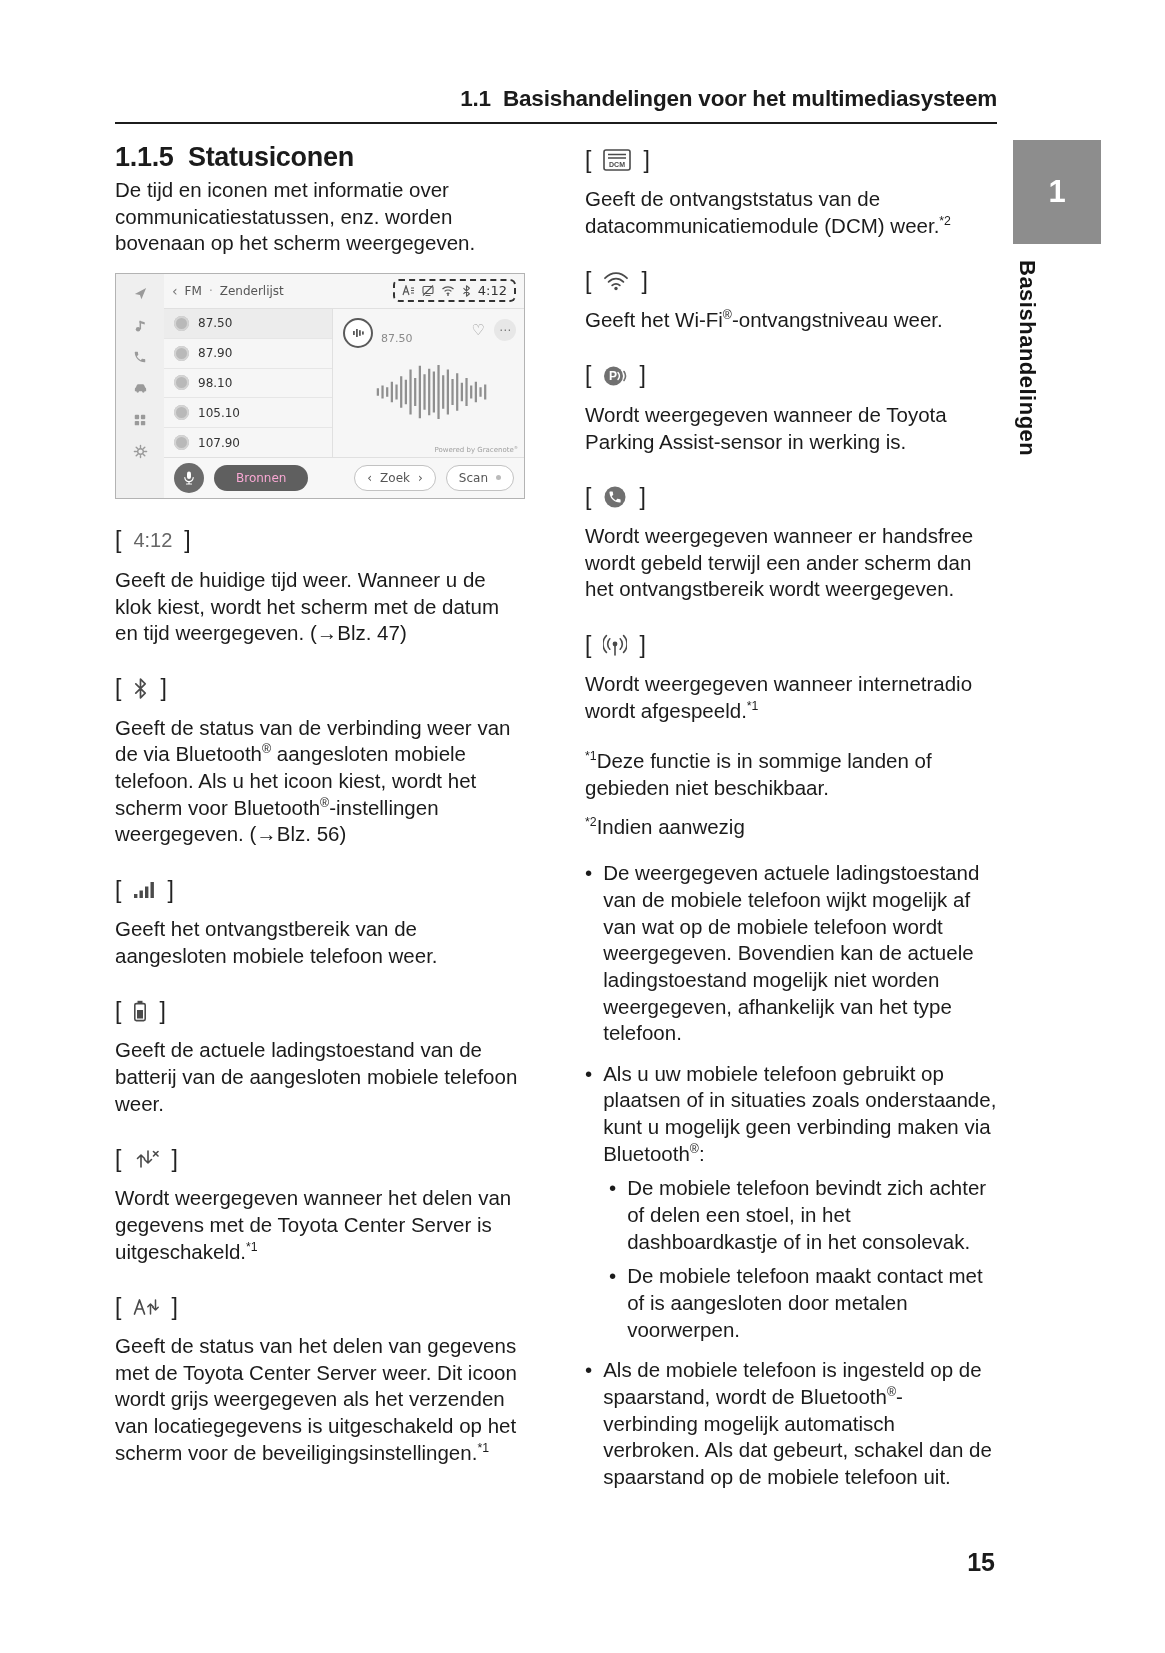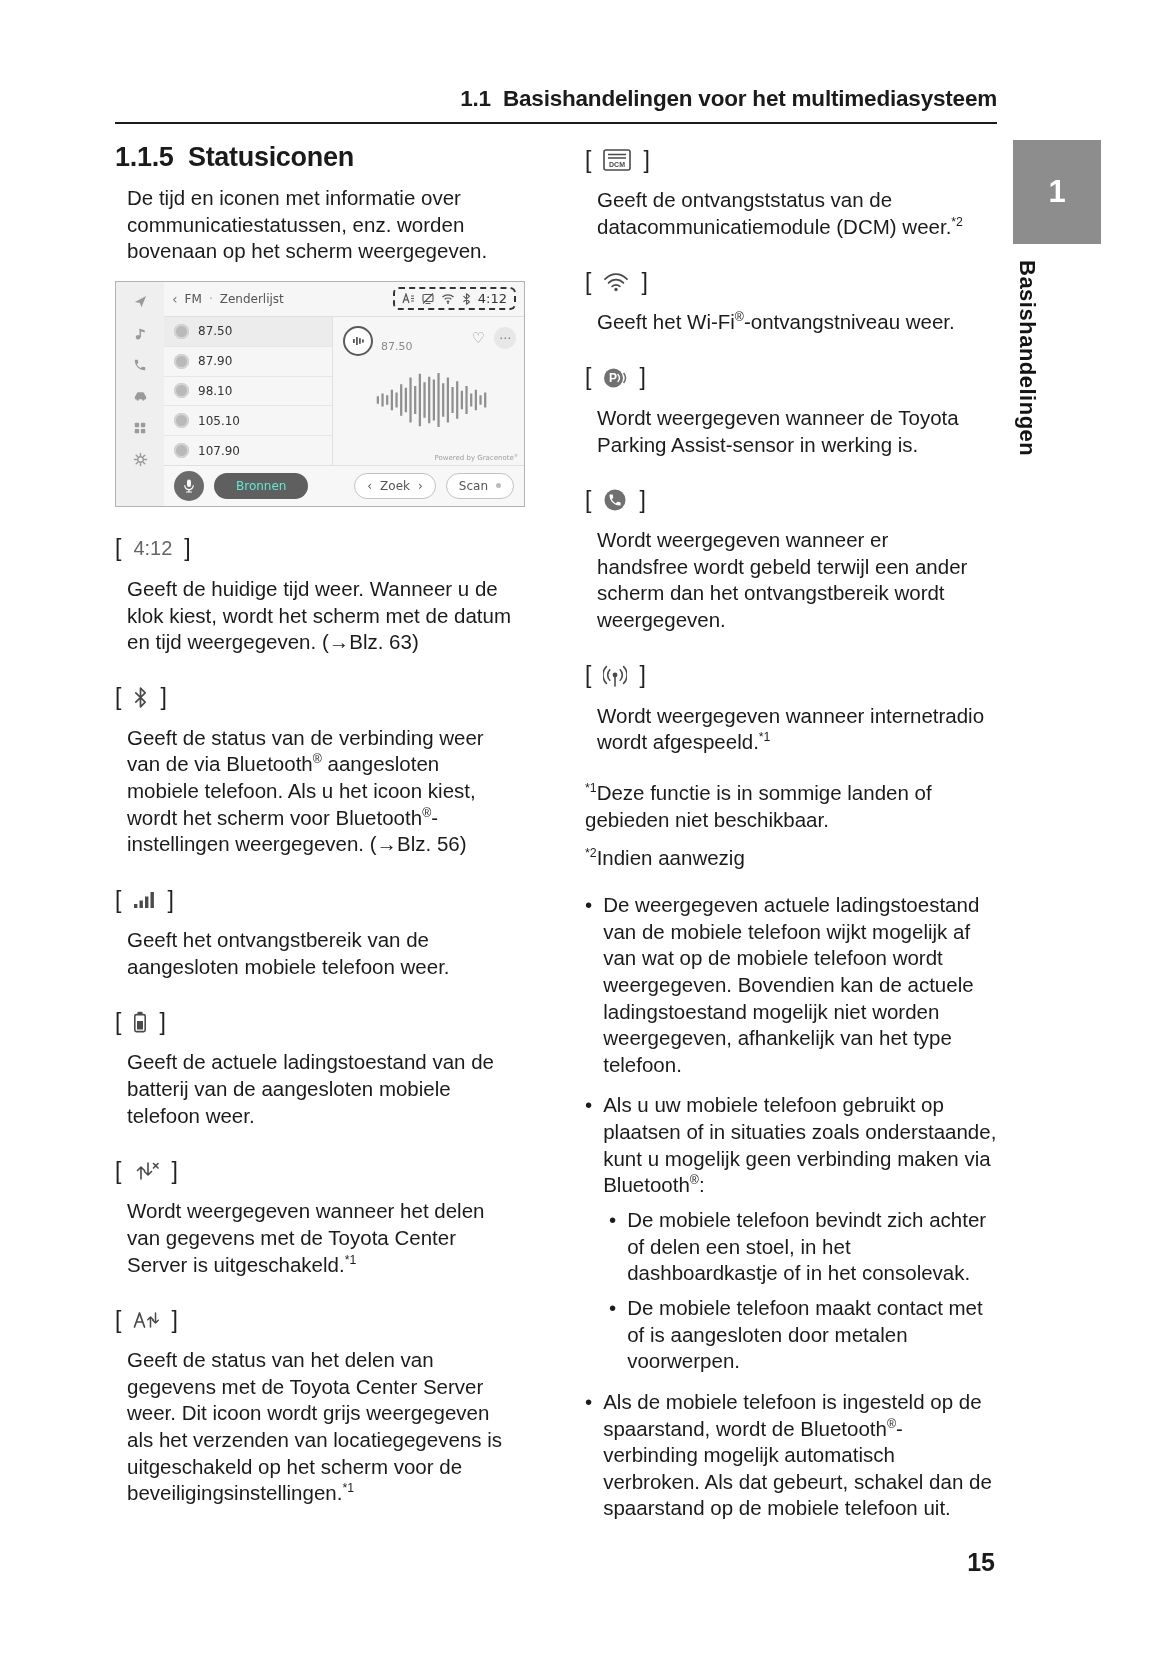--- a/index.html
+++ b/index.html
@@ -18,21 +18,21 @@
                justify-content:center;font-size:31px;font-weight:700;}
   .side-label{position:absolute;left:1014px;top:260px;writing-mode:vertical-rl;
               font-size:22px;font-weight:600;color:#141414;letter-spacing:0.5px;}
   .page-num{position:absolute;left:935px;top:1548px;width:60px;text-align:right;
             font-size:25px;font-weight:700;}
 
   
   .columns{position:absolute;left:115px;top:142px;width:882px;display:flex;gap:58px;}
   .col{width:412px;}
   .h2{font-size:27px;font-weight:700;margin:0 0 4px;letter-spacing:-0.3px;}
-  .body{font-size:20.5px;line-height:1.3;margin:12px;}
+  .body{font-size:20.5px;line-height:1.3;margin:0;}
   .icon-row{margin:27px 0 11px;display:flex;align-items:center;gap:12px;height:30px;}
   .icon-row.first{margin-top:3px;}
   .br{font-size:23px;color:#222;}
   .ic{display:inline-flex;align-items:center;color:#4a4a4a;}
   .ic-text{font-size:20px;color:#666;}
   .footnote{font-size:20.5px;line-height:1.3;margin:24px 0 0;}
   .footnote + .footnote{margin-top:12px;}
   .note{display:flex;gap:11px;margin-top:20px;font-size:20.5px;line-height:1.3;}
   .note + .note, .subnote + .note{margin-top:14px;}
   .subnote{display:flex;gap:11px;margin:8px 0 0 24px;font-size:20.5px;line-height:1.3;}
@@ -68,21 +68,21 @@
   .np-actions{position:absolute;top:10px;right:8px;display:flex;align-items:center;gap:9px;}
   .heart{font-size:15px;color:#999;}
   .more-btn{width:22px;height:22px;border-radius:50%;background:#e7e7e7;color:#777;
             display:flex;align-items:center;justify-content:center;font-size:12px;}
   .wave{position:absolute;left:52%;top:56%;transform:translate(-50%,-50%);}
   .gracenote{position:absolute;right:6px;bottom:3px;font-size:7px;color:#a0a0a0;}
   .shot-bottom{height:40px;border-top:1px solid #e0e0e0;display:flex;align-items:center;
                gap:10px;padding:0 10px;background:#f7f7f7;}
   .mic-btn{width:30px;height:30px;border-radius:50%;background:#6b6b6b;
            display:flex;align-items:center;justify-content:center;flex:0 0 auto;}
-  .pill-dark{background:#5f5f5f;color:#5eead4;font-size:12px;padding:6px 22px;border-radius:16px;}
+  .pill-dark{background:#5f5f5f;color:#f9a8d4;font-size:12px;padding:6px 22px;border-radius:16px;}
   .spacer{flex:1;}
   .pill{border:1px solid #c2c2c2;background:#fff;color:#555;font-size:12px;
         padding:5px 12px;border-radius:15px;display:flex;align-items:center;gap:8px;}
   .scan-dot{width:5px;height:5px;border-radius:50%;background:#bbb;}
 </style>
 </head>
 <body>
 
 <div class="page">
 
@@ -245,21 +245,21 @@
             </span>
           </div>
         </div>
       </div>
 
       <div class="icon-row">
         <span class="br">[</span>
         <span class="ic ic-text">4:12</span>
         <span class="br">]</span>
       </div>
-      <p class="body">Geeft de huidige tijd weer. Wanneer u de klok kiest, wordt het scherm met de datum en tijd weergegeven. (→Blz. 63)</p>
+      <p class="body">Geeft de huidige tijd weer. Wanneer u de klok kiest, wordt het scherm met de datum en tijd weergegeven. (→Blz. 47)</p>
 
       <div class="icon-row">
         <span class="br">[</span>
         <span class="ic">
             <svg width="15" height="21" viewBox="0 0 16 22">
               <path d="M3 6 L13 16 L8 21 V1 L13 6 L3 16" fill="none" stroke="#4a4a4a" stroke-width="1.8" stroke-linejoin="round" stroke-linecap="round"></path>
             </svg>
           </span>
         <span class="br">]</span>
       </div>

